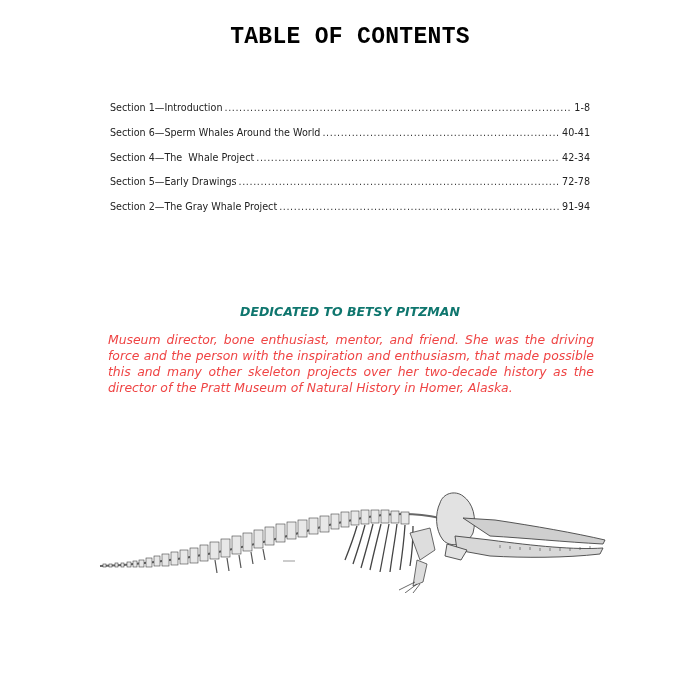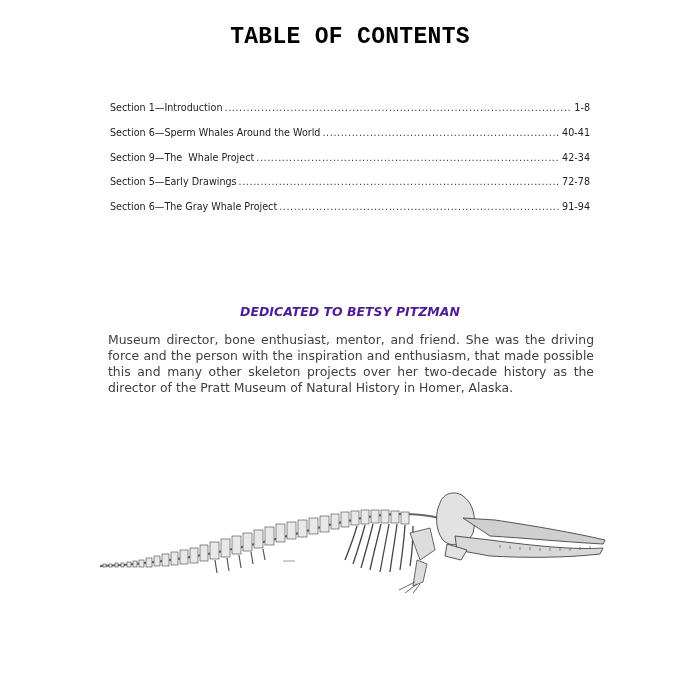--- a/index.html
+++ b/index.html
@@ -4,52 +4,52 @@
   <style>
     html, body { margin: 0; padding: 0; background: #ffffff; }
     body { width: 700px; height: 700px; position: relative; overflow: hidden; font-family: "DejaVu Sans", sans-serif; color: #111; }
     .title { position: absolute; top: 24px; left: 0; width: 700px; text-align: center; font-family: Liberation Mono, monospace; font-weight: bold; font-size: 23px; letter-spacing: 0.3px; color: #000; }
     .toc { position: absolute; top: 70px; left: 110px; width: 480px; margin-top: 32px; }
     .toc-row { display: flex; align-items: baseline; height: 24.8px; font-size: 9.6px; color: #222; white-space: nowrap; }
     .toc-label { flex: 0 0 auto; padding-right: 2px; }
     .toc-dots { flex: 1 1 auto; overflow: hidden; color: #333; letter-spacing: 0.6px; }
     .toc-dots::before { content: "........................................................................................................................................................................................"; }
     .toc-page { flex: 0 0 auto; padding-left: 3px; text-align: center; }
-    .ded-title { position: absolute; top: 304px; left: 0; width: 700px; text-align: center; font-style: italic; font-weight: bold; font-size: 12.5px; color: #4c1d95; }
-    .ded-body { position: absolute; top: 332px; left: 108px; width: 486px; font-size: 12.4px; line-height: 16px; text-align: justify; text-align-last: left; color: #404040; }
+    .ded-title { position: absolute; top: 304px; left: 0; width: 700px; text-align: center; font-style: italic; font-weight: bold; font-size: 12.5px; color: #0f766e; }
+    .ded-body { position: absolute; top: 332px; left: 108px; width: 486px; font-style: italic; font-size: 12.4px; line-height: 16px; text-align: justify; text-align-last: left; color: #ef4444; }
     .skeleton { position: absolute; top: 478px; left: 95px; width: 515px; height: 115px; }
   </style>
 </head>
 <body>
 
 <div class="title">TABLE OF CONTENTS</div>
 
 <div class="toc">
   <div class="toc-row">
     <span class="toc-label">Section 1—Introduction</span>
     <span class="toc-dots"></span>
     <span class="toc-page">1-8</span>
   </div>
   <div class="toc-row">
     <span class="toc-label">Section 6—Sperm Whales Around the World</span>
     <span class="toc-dots"></span>
     <span class="toc-page">40-41</span>
   </div>
   <div class="toc-row">
-    <span class="toc-label" style="white-space:pre;">Section 9—The  Whale Project</span>
+    <span class="toc-label" style="white-space:pre;">Section 4—The  Whale Project</span>
     <span class="toc-dots"></span>
     <span class="toc-page">42-34</span>
   </div>
   <div class="toc-row">
     <span class="toc-label">Section 5—Early Drawings</span>
     <span class="toc-dots"></span>
     <span class="toc-page">72-78</span>
   </div>
   <div class="toc-row">
-    <span class="toc-label">Section 6—The Gray Whale Project</span>
+    <span class="toc-label">Section 2—The Gray Whale Project</span>
     <span class="toc-dots"></span>
     <span class="toc-page">91-94</span>
   </div>
 </div>
 
 <div class="ded-title">DEDICATED TO BETSY PITZMAN</div>
 <div class="ded-body">Museum director, bone enthusiast, mentor, and friend. She was the driving force and the person with the inspiration and enthusiasm, that made possible this and many other skeleton projects over her two-decade history as the director of the Pratt Museum of Natural History in Homer, Alaska.</div>
 
 <svg class="skeleton" viewBox="0 0 515 115" xmlns="http://www.w3.org/2000/svg">
   <g fill="none" stroke="#555" stroke-width="0.8">

